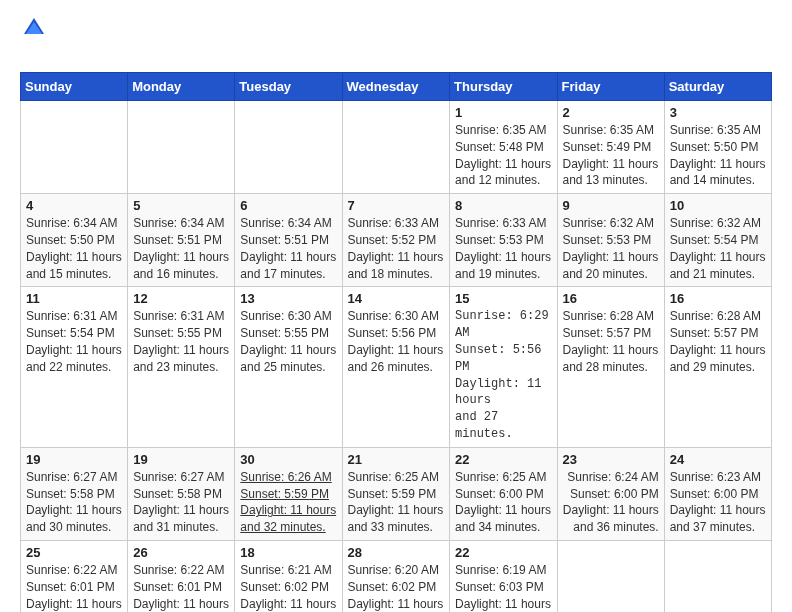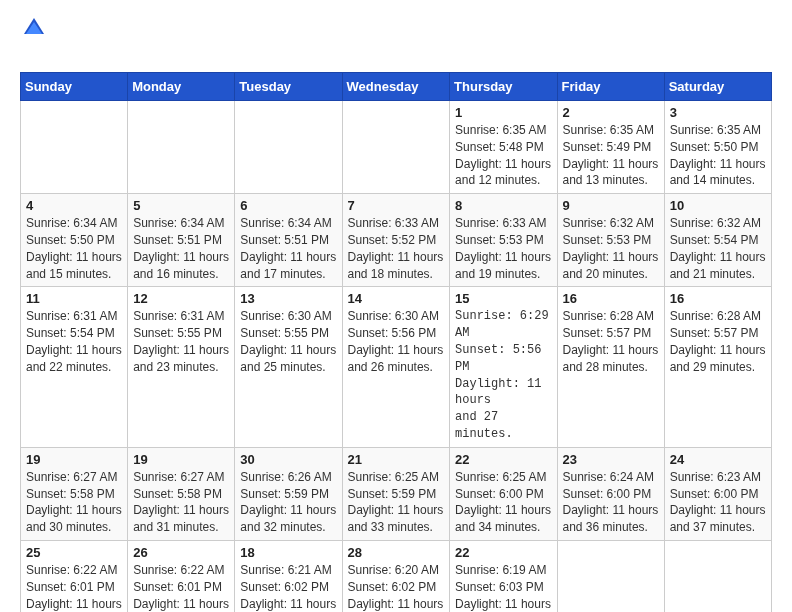--- a/index.html
+++ b/index.html
@@ -260,42 +260,42 @@
         </td>
         <td>
           <span class="day-number">19</span>
           <div class="day-info" style="white-space: pre-line;">Sunrise: 6:27 AM
 Sunset: 5:58 PM
 Daylight: 11 hours
 and 31 minutes.</div>
         </td>
         <td>
           <span class="day-number">30</span>
-          <div class="day-info" style="white-space: pre-line;">Sunrise: 6:26 AM
+          <div class="day-info" style="white-space: pre-line; text-decoration: underline;">Sunrise: 6:26 AM
 Sunset: 5:59 PM
 Daylight: 11 hours
 and 32 minutes.</div>
         </td>
         <td>
           <span class="day-number">21</span>
           <div class="day-info" style="white-space: pre-line;">Sunrise: 6:25 AM
 Sunset: 5:59 PM
 Daylight: 11 hours
 and 33 minutes.</div>
         </td>
         <td>
           <span class="day-number">22</span>
           <div class="day-info" style="white-space: pre-line;">Sunrise: 6:25 AM
 Sunset: 6:00 PM
 Daylight: 11 hours
 and 34 minutes.</div>
         </td>
         <td>
           <span class="day-number">23</span>
-          <div class="day-info" style="white-space: pre-line;">Sunrise: 6:24 AM
+          <div class="day-info" style="white-space: pre-line; text-align: right;">Sunrise: 6:24 AM
 Sunset: 6:00 PM
 Daylight: 11 hours
 and 36 minutes.</div>
         </td>
         <td>
           <span class="day-number">24</span>
           <div class="day-info" style="white-space: pre-line;">Sunrise: 6:23 AM
 Sunset: 6:00 PM
 Daylight: 11 hours
 and 37 minutes.</div>

